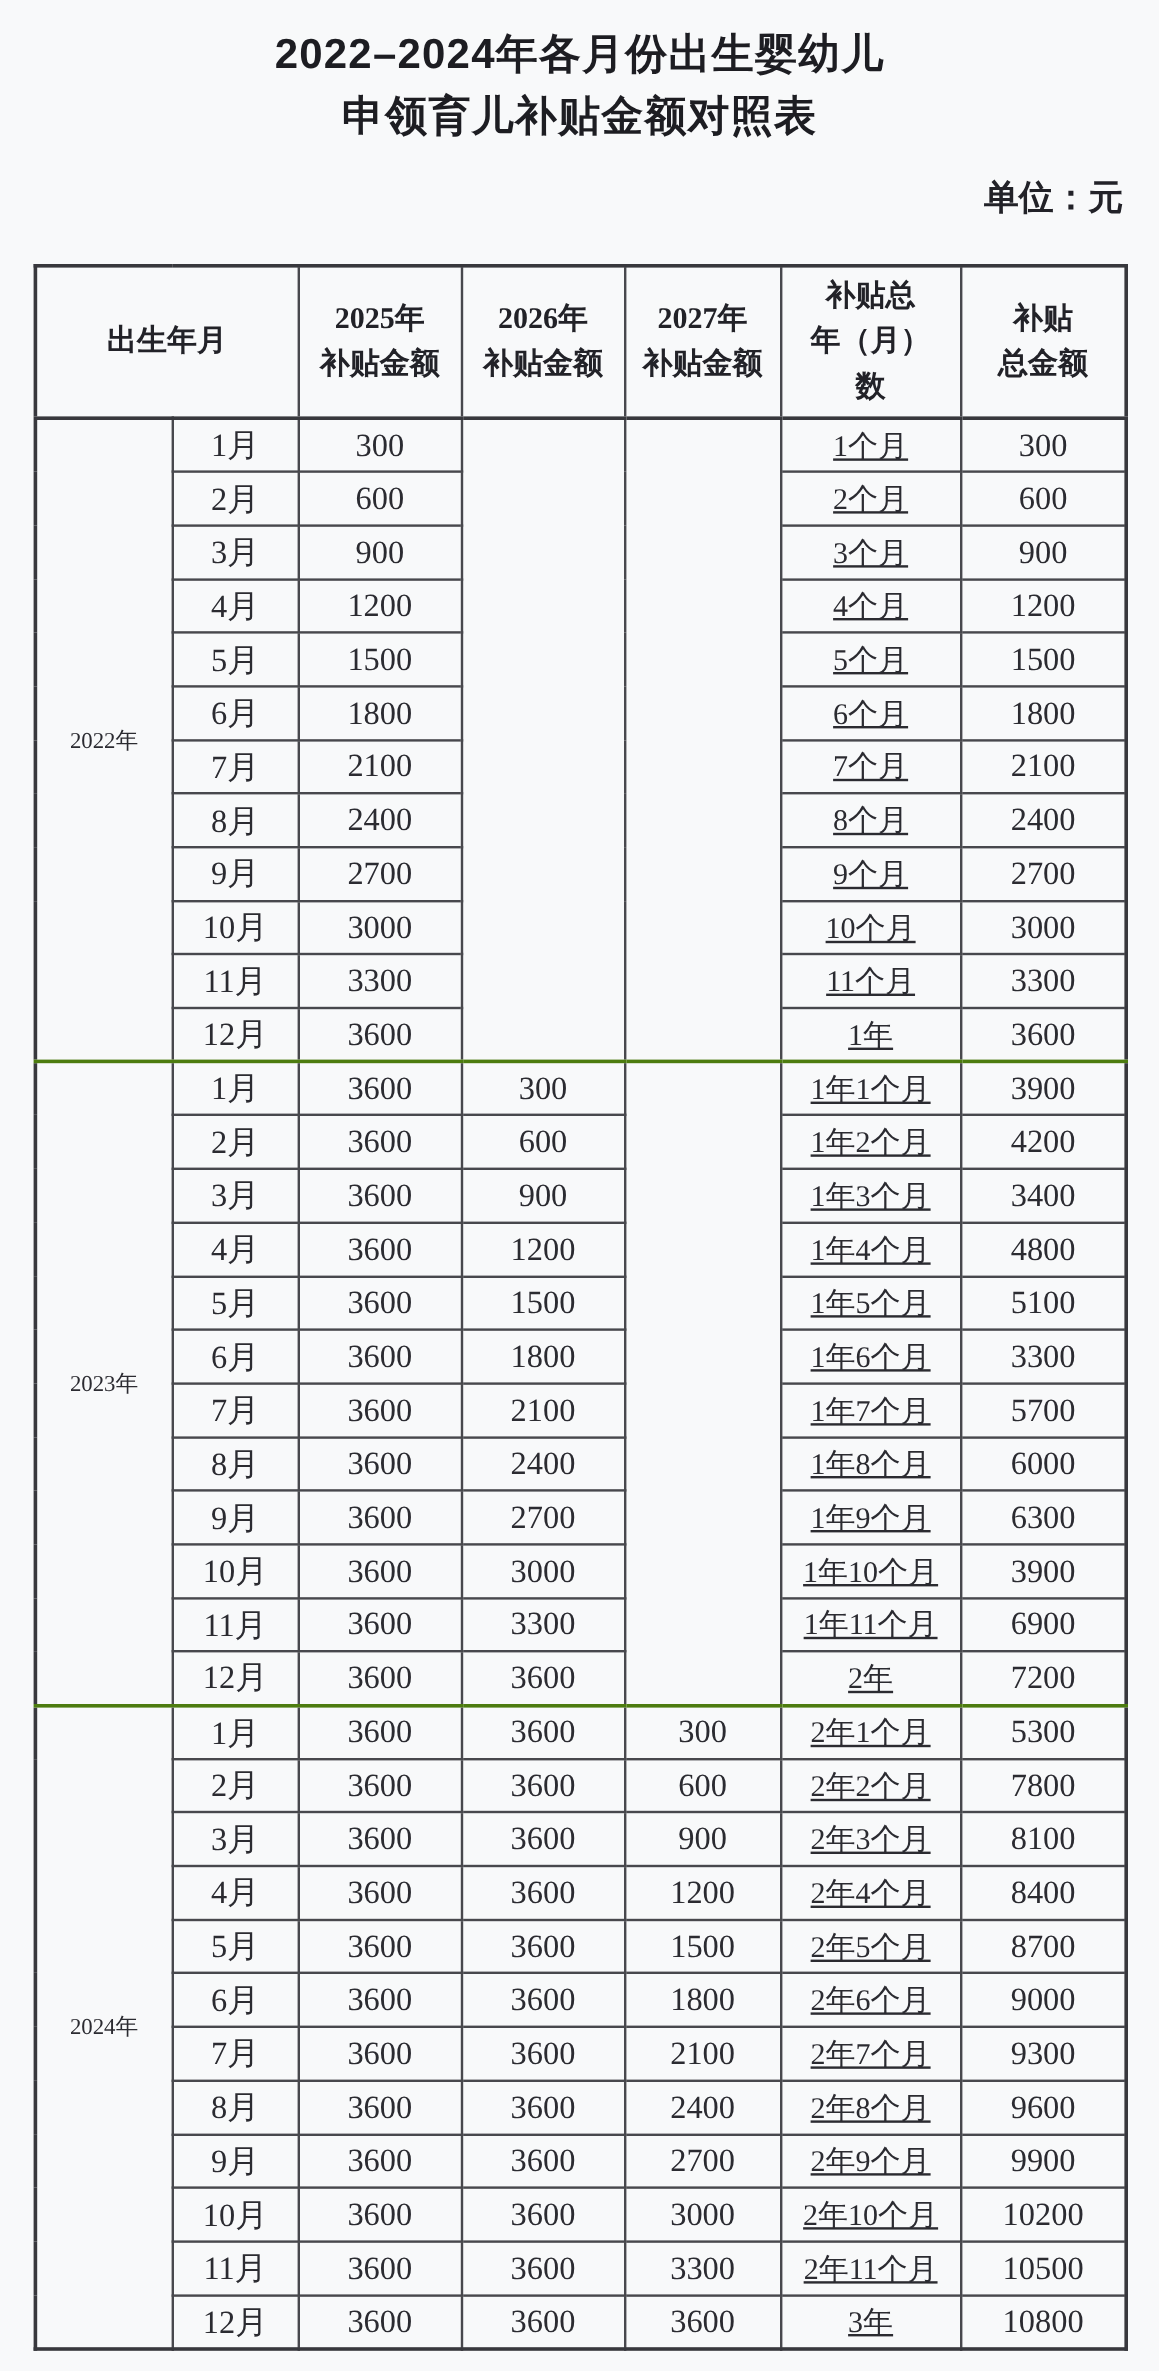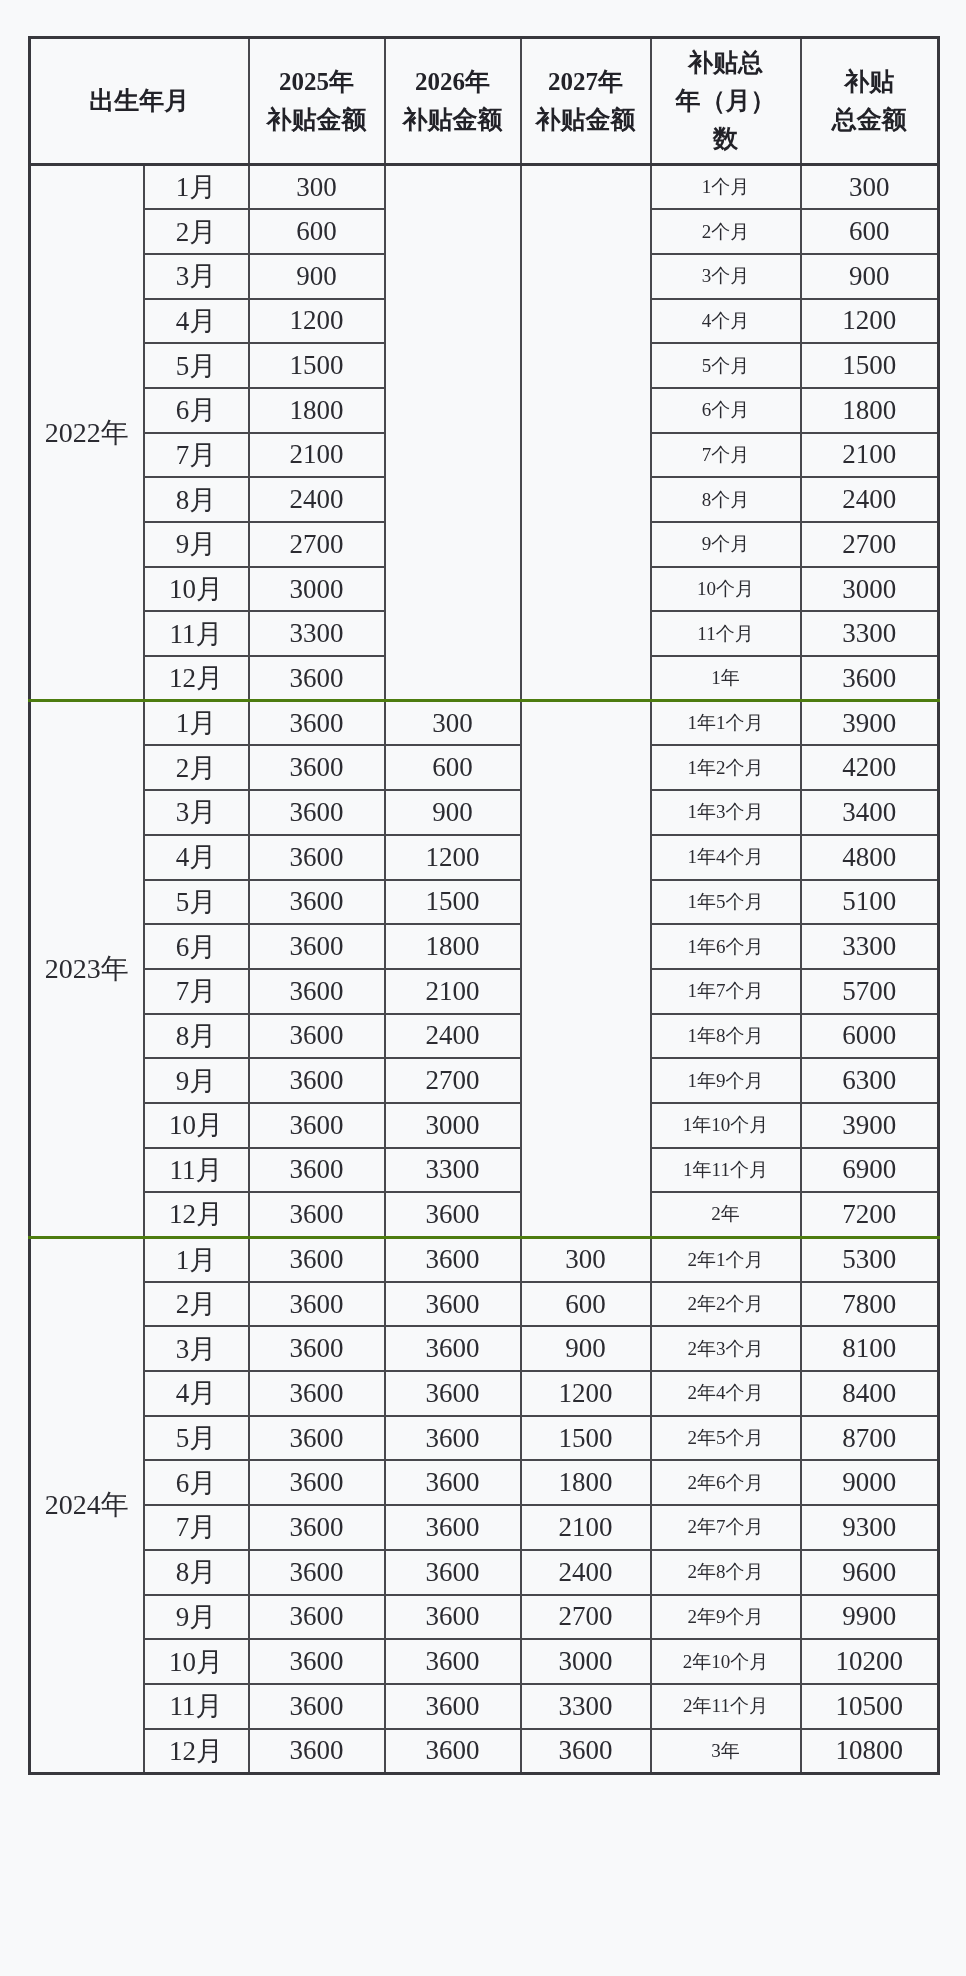--- a/index.html
+++ b/index.html
@@ -66,35 +66,41 @@
     color: #222228;
   }
   .subsidy-table tbody tr {
     height: 44.7px;
   }
   .subsidy-table tbody td {
     font-size: 27px;
     color: #2b2b31;
   }
   .subsidy-table tbody td[data-name="period-cell"] {
+    font-size: 25px;
+    text-decoration: underline;
+  }
+  .subsidy-table tbody td.year-cell {
     font-size: 19px;
-  }
-  .subsidy-table tbody td.year-cell {
-    font-size: 28px;
   }
   .subsidy-table tbody tr.block-start td {
     border-top: 3px solid #4d7c0f;
   }
 </style>
 </head>
 <body>
 
 <div class="page" data-name="page">
 
-
+  <div class="title" data-name="page-title">
+    <div data-name="title-line-1">2022–2024年各月份出生婴幼儿</div>
+    <div data-name="title-line-2">申领育儿补贴金额对照表</div>
+  </div>
+
+  <div class="unit" data-name="unit-label">单位：元</div>
 
   <table class="subsidy-table" data-name="subsidy-table">
     <colgroup>
       <col style="width:114px">
       <col style="width:105px">
       <col style="width:136px">
       <col style="width:136px">
       <col style="width:130px">
       <col style="width:150px">
       <col style="width:138px">

